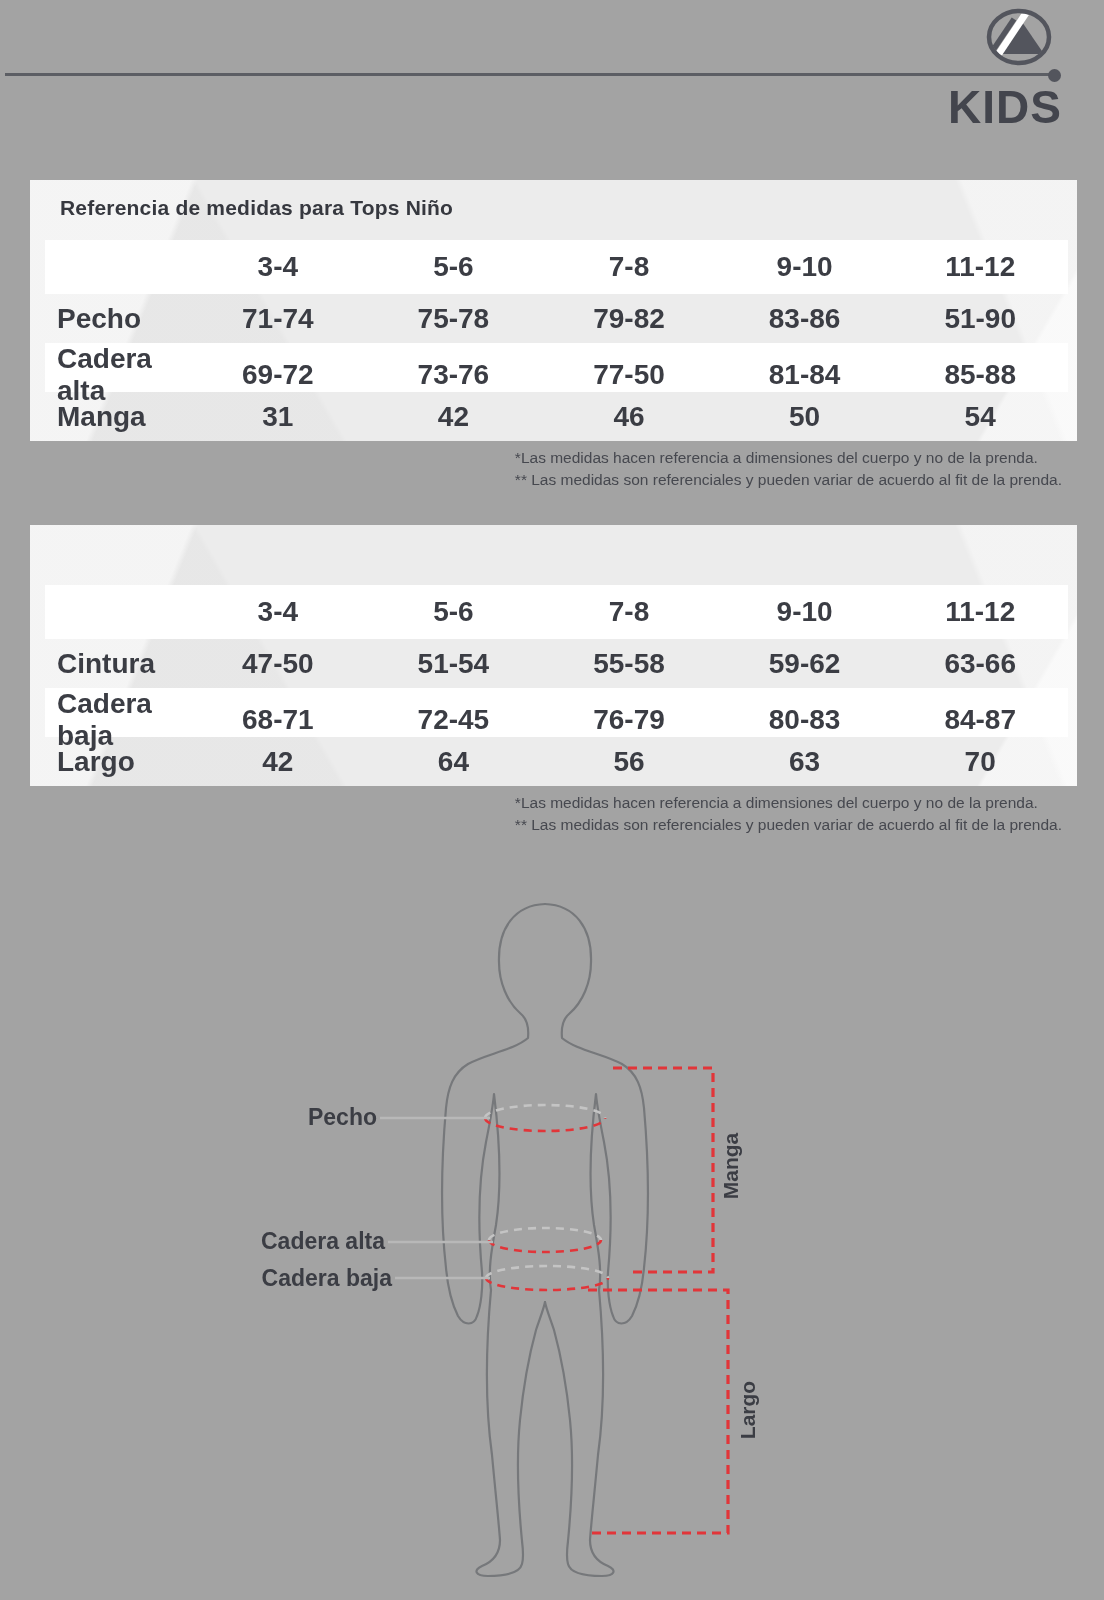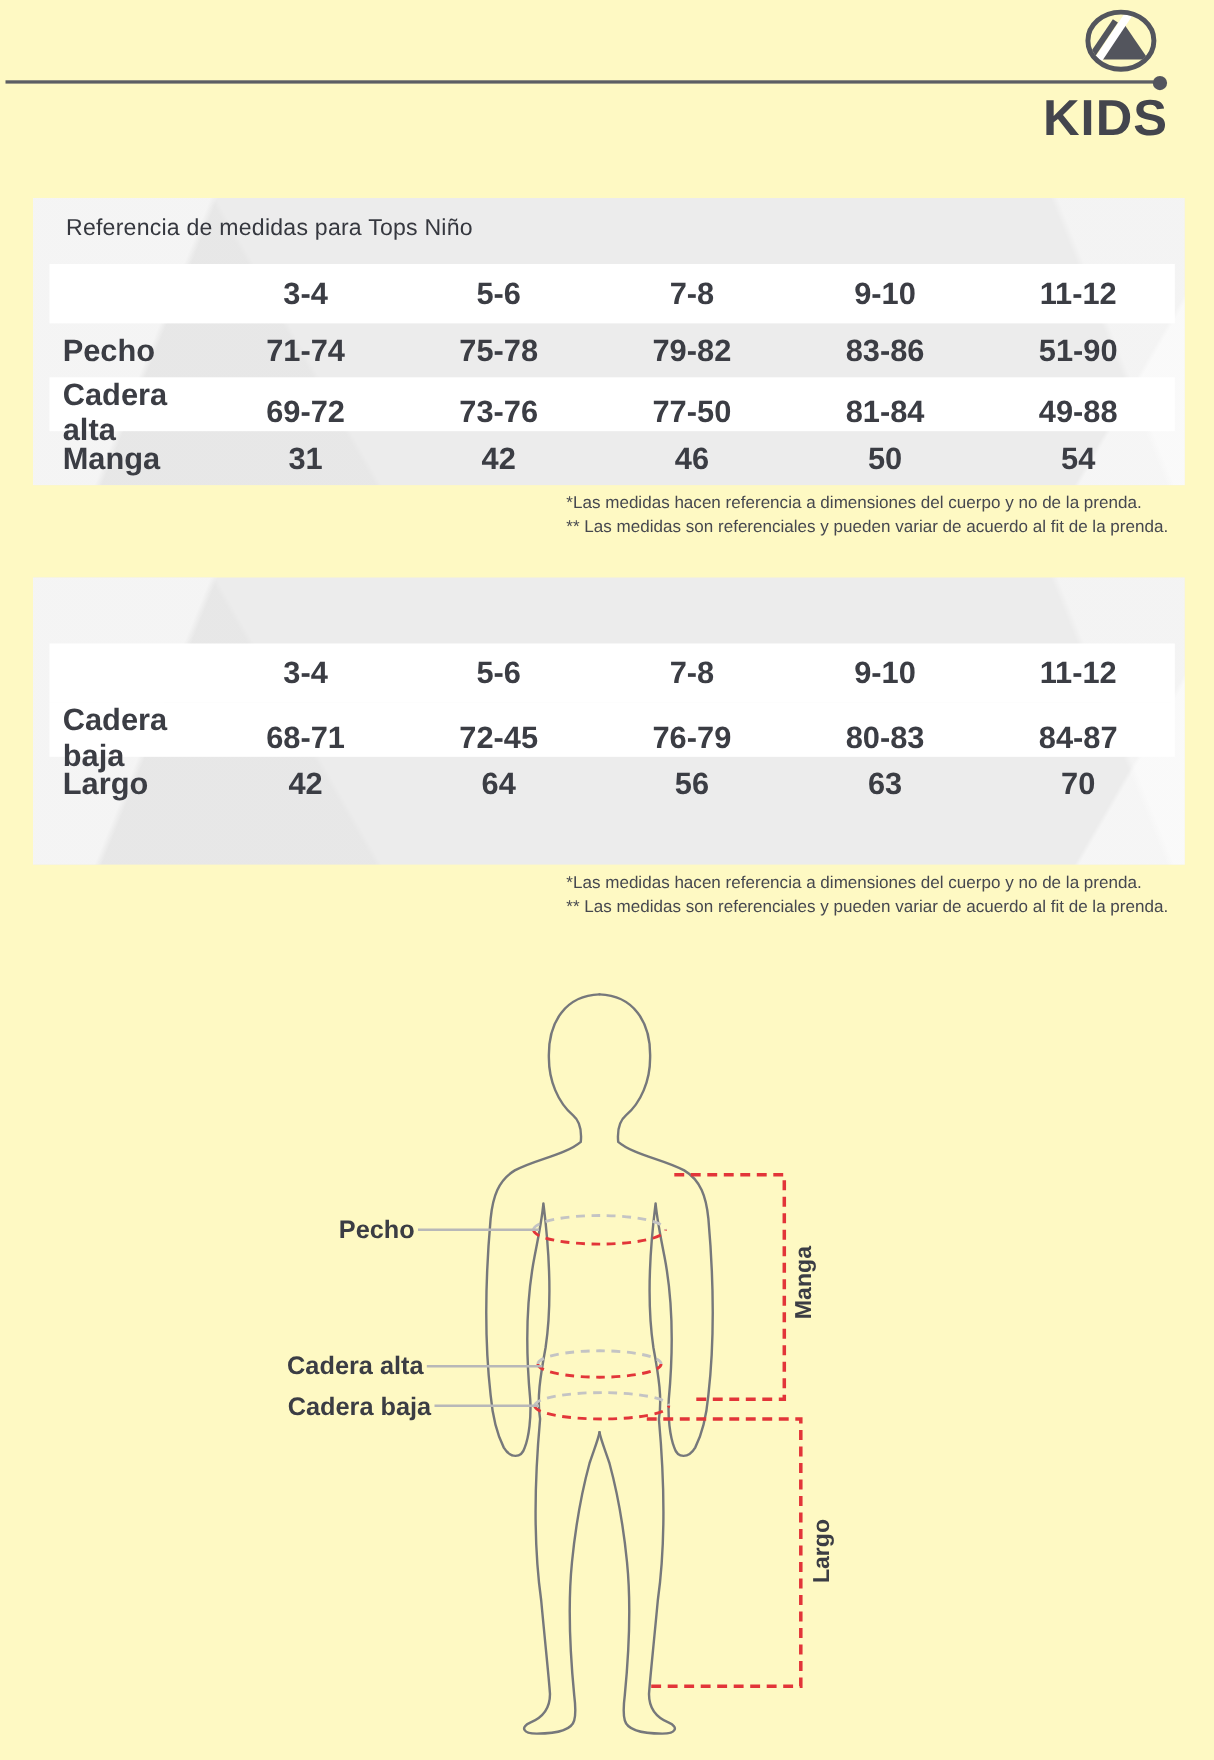--- a/index.html
+++ b/index.html
@@ -1,17 +1,17 @@
 <!DOCTYPE html>
 <html><head>
 <meta charset="utf-8">
 <style>
   html,body{margin:0;padding:0;background:#fff;}
   .page{
-    position:relative;width:1104px;height:1600px;background:#fef9c3;overflow:hidden;
+    position:relative;width:1104px;height:1600px;background:#a3a3a3;overflow:hidden;
     font-family:"Liberation Sans",sans-serif;color:#3b3d44;
   }
   
   .rule{position:absolute;left:5px;top:73px;width:1044px;height:3px;background:#5c5e64;}
   .rule-dot{position:absolute;left:1048px;top:69px;width:13px;height:13px;border-radius:50%;background:#53555d;}
   .logo{position:absolute;left:983px;top:8px;width:72px;height:60px;}
   .brand{
     position:absolute;top:80px;right:42px;
     font-size:46px;font-weight:bold;letter-spacing:1px;color:#43454d;
   }
@@ -22,21 +22,21 @@
       linear-gradient(112deg, rgba(255,255,255,0.55) 0 14%, rgba(255,255,255,0) 14.6%),
       linear-gradient(248deg, rgba(255,255,255,0.40) 0 10%, rgba(255,255,255,0) 10.6%),
       linear-gradient(60deg,  rgba(0,0,0,0.018) 0 26%, rgba(0,0,0,0) 26.5%),
       linear-gradient(300deg, rgba(255,255,255,0.50) 0 8%, rgba(255,255,255,0) 8.4%),
       #ececec;
   }
   .panel-1{top:180px;}
   .panel-2{top:525px;}
   .panel-title{
     position:absolute;left:30px;top:16px;
-    font-size:21px;font-weight:normal;color:#36383f;letter-spacing:0.2px;
+    font-size:21px;font-weight:bold;color:#36383f;letter-spacing:0.2px;
   }
   .size-table{position:absolute;left:15px;top:60px;width:1023px;}
   .trow{
     display:grid;grid-template-columns:145px repeat(5,1fr);
     align-items:center;height:49px;
   }
   .trow.head{height:54px;}
   .trow.white{background:#ffffff;}
   .cell{
     text-align:center;font-size:28px;font-weight:bold;color:#3b3d44;
@@ -104,21 +104,21 @@
         <div class="cell">79-82</div>
         <div class="cell">83-86</div>
         <div class="cell">51-90</div>
       </div>
       <div class="trow white">
         <div class="cell rowlabel">Cadera alta</div>
         <div class="cell">69-72</div>
         <div class="cell">73-76</div>
         <div class="cell">77-50</div>
         <div class="cell">81-84</div>
-        <div class="cell">49-88</div>
+        <div class="cell">85-88</div>
       </div>
       <div class="trow">
         <div class="cell rowlabel">Manga</div>
         <div class="cell">31</div>
         <div class="cell">42</div>
         <div class="cell">46</div>
         <div class="cell">50</div>
         <div class="cell">54</div>
       </div>
     </div>
@@ -130,20 +130,28 @@
 
   <div class="panel panel-2">
     <div class="size-table">
       <div class="trow head white">
         <div class="cell rowlabel"></div>
         <div class="cell">3-4</div>
         <div class="cell">5-6</div>
         <div class="cell">7-8</div>
         <div class="cell">9-10</div>
         <div class="cell">11-12</div>
+      </div>
+      <div class="trow">
+        <div class="cell rowlabel">Cintura</div>
+        <div class="cell">47-50</div>
+        <div class="cell">51-54</div>
+        <div class="cell">55-58</div>
+        <div class="cell">59-62</div>
+        <div class="cell">63-66</div>
       </div>
       <div class="trow white">
         <div class="cell rowlabel">Cadera baja</div>
         <div class="cell">68-71</div>
         <div class="cell">72-45</div>
         <div class="cell">76-79</div>
         <div class="cell">80-83</div>
         <div class="cell">84-87</div>
       </div>
       <div class="trow">

